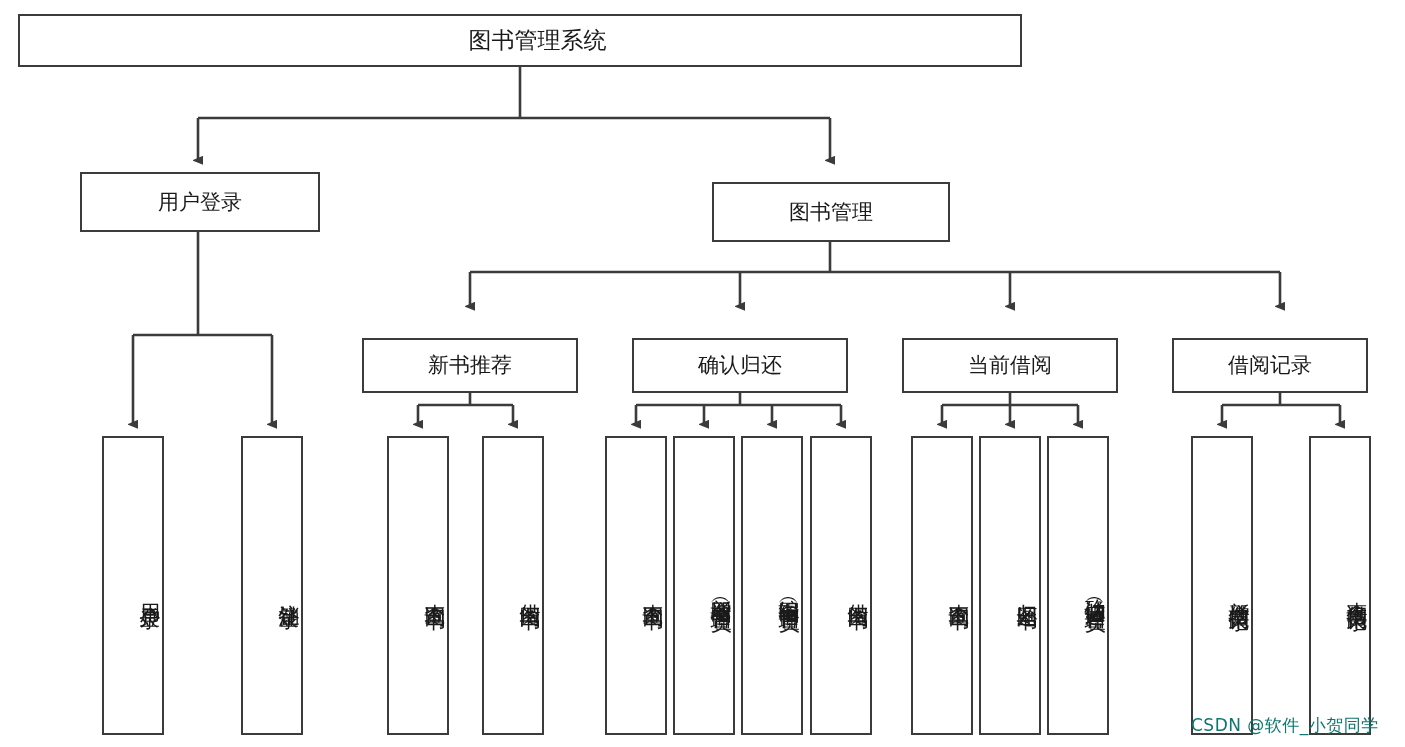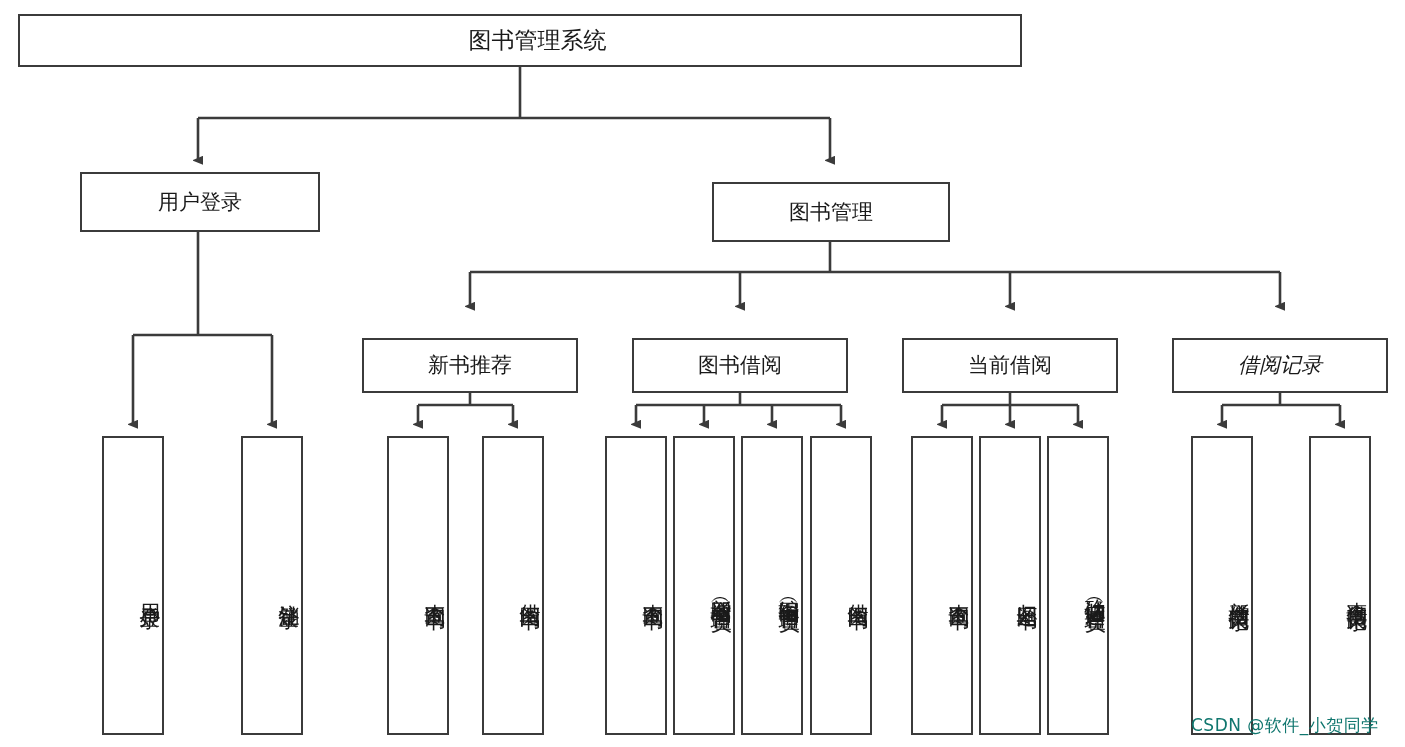--- a/index.html
+++ b/index.html
@@ -127,26 +127,26 @@
     <span class="lbl">用户登录</span>
   </div>
   <div class="node lvl2" style="left:712px;top:172px;width:238px;height:60px;margin-top:10px;">
     <span class="lbl">图书管理</span>
   </div>
 
   <div class="node lvl3" style="left:362px;top:318px;width:216px;height:55px;">
     <span class="lbl">新书推荐</span>
   </div>
   <div class="node lvl3" style="left:632px;top:318px;width:216px;height:55px;">
-    <span class="lbl">图书借阅</span>
+    <span class="lbl">确认归还</span>
   </div>
   <div class="node lvl3" style="left:902px;top:318px;width:216px;height:55px;">
     <span class="lbl">当前借阅</span>
   </div>
-  <div class="node lvl3" style="left:1172px;top:318px;width:216px;height:55px;font-style:italic;">
+  <div class="node lvl3" style="left:1172px;top:318px;width:196px;height:55px;">
     <span class="lbl">借阅记录</span>
   </div>
 
   <div class="node leaf" style="left:102px;top:436px;width:62px;height:299px;">
     <span class="lbl">用户登录</span>
   </div>
   <div class="node leaf" style="left:241px;top:436px;width:62px;height:299px;">
     <span class="lbl">注销登录</span>
   </div>
 

